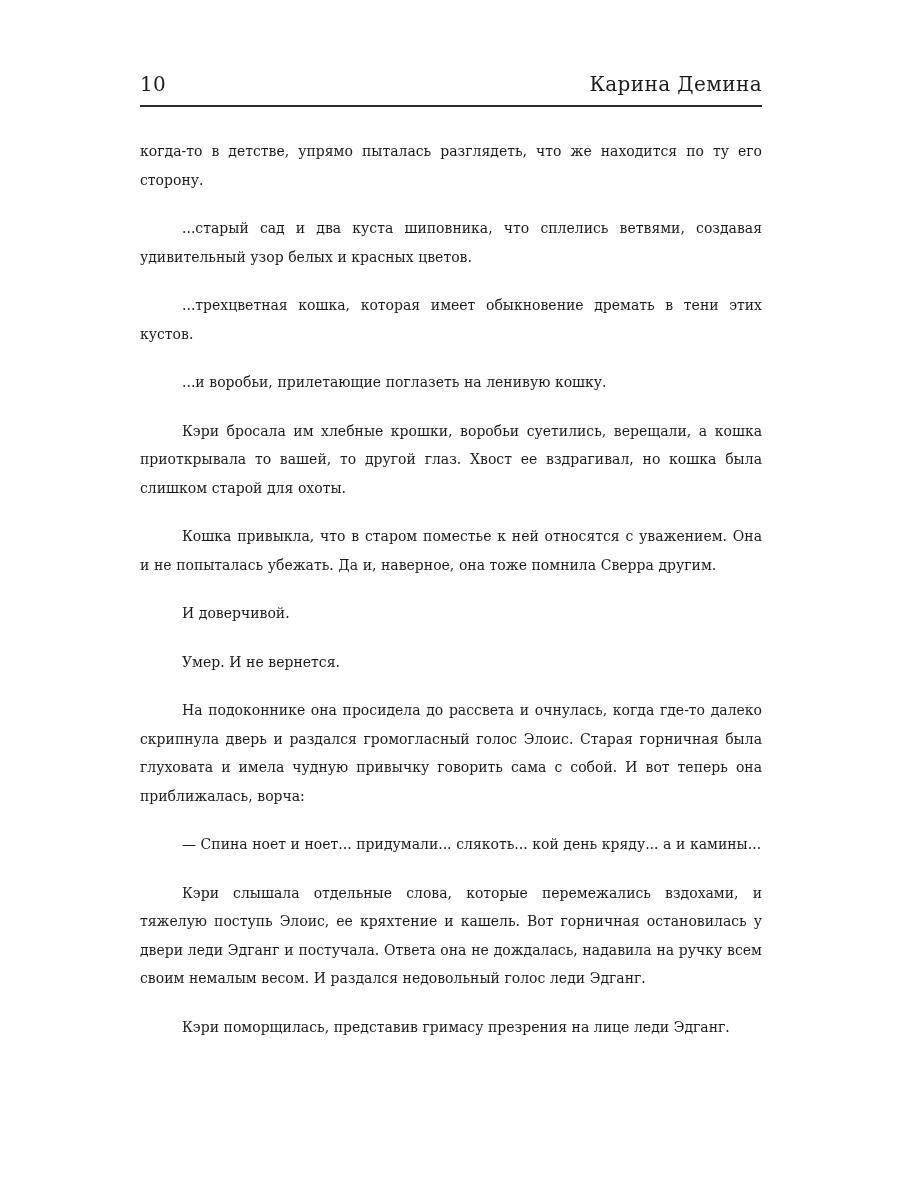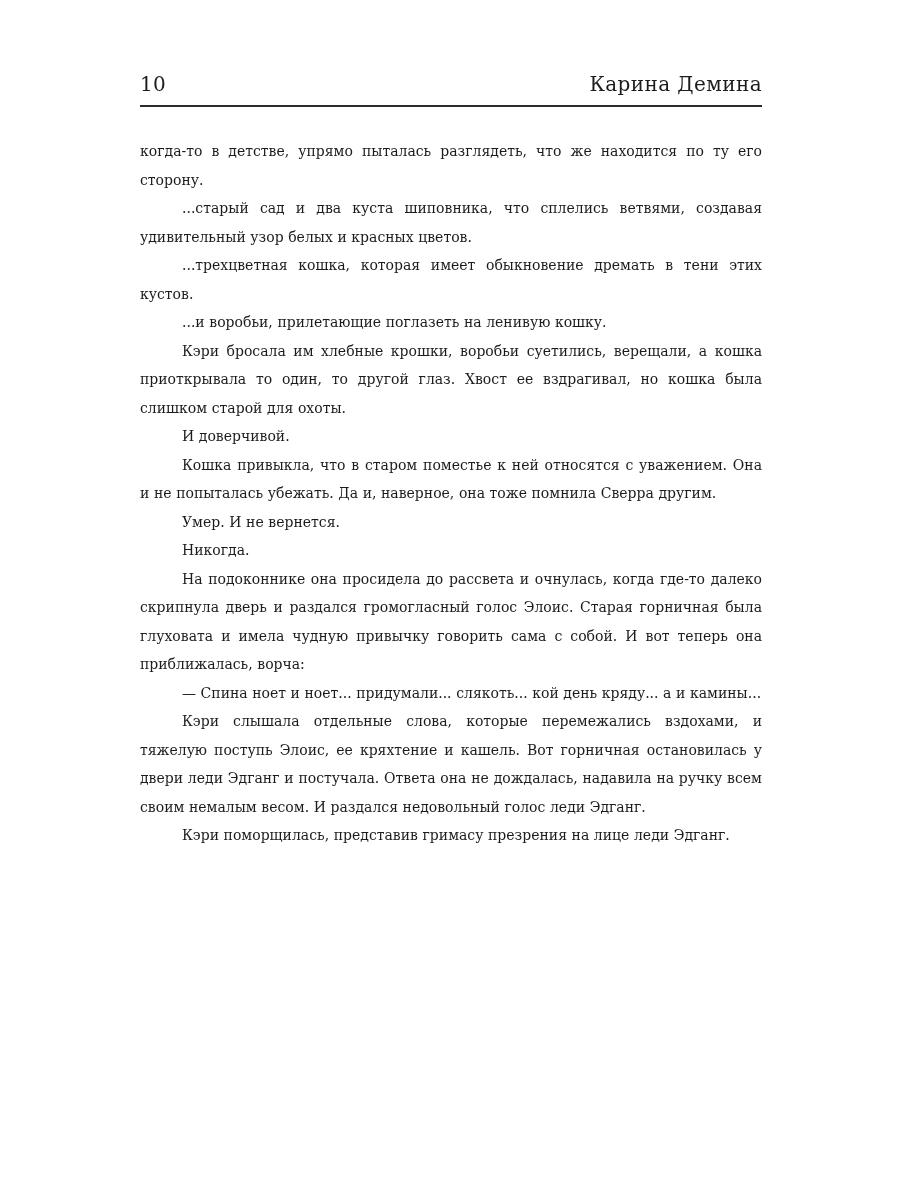--- a/index.html
+++ b/index.html
@@ -48,39 +48,39 @@
     }
     .body-text p.para {
       margin: 0;
       text-align: justify;
       word-spacing: 0.01em;
       hyphens: auto;
       -webkit-hyphens: auto;
     }
     .body-text p.para.indent {
       text-indent: 42px;
+      margin-top: 20px;
     }
   </style>
 </head>
 <body>
 
 <div class="page">
   <header class="page-header">
     <span class="page-number">10</span>
     <span class="author-name">Карина Демина</span>
   </header>
   <hr class="header-rule">
   <main class="body-text">
       <p class="para">когда-то в детстве, упрямо пыталась разглядеть, что же находится по ту его сторону.</p>
       <p class="para indent">...старый сад и два куста шиповника, что сплелись ветвями, создавая удивительный узор белых и красных цветов.</p>
       <p class="para indent">...трехцветная кошка, которая имеет обыкновение дремать в тени этих кустов.</p>
       <p class="para indent">...и воробьи, прилетающие поглазеть на ленивую кошку.</p>
-      <p class="para indent">Кэри бросала им хлебные крошки, воробьи суетились, верещали, а кошка приоткрывала то один, то другой глаз. Хвост ее вздрагивал, но кошка была слишком старой для охоты.</p>
+      <p class="para indent">Кэри бросала им хлебные крошки, воробьи суетились, верещали, а кошка приоткрывала то вашей, то другой глаз. Хвост ее вздрагивал, но кошка была слишком старой для охоты.</p>
+      <p class="para indent">Кошка привыкла, что в старом поместье к ней относятся с уважением. Она и не попыталась убежать. Да и, наверное, она тоже помнила Сверра другим.</p>
       <p class="para indent">И доверчивой.</p>
-      <p class="para indent">Кошка привыкла, что в старом поместье к ней относятся с уважением. Она и не попыталась убежать. Да и, наверное, она тоже помнила Сверра другим.</p>
       <p class="para indent">Умер. И не вернется.</p>
-      <p class="para indent">Никогда.</p>
       <p class="para indent">На подоконнике она просидела до рассвета и очнулась, когда где-то далеко скрипнула дверь и раздался громогласный голос Элоис. Старая горничная была глуховата и имела чудную привычку говорить сама с собой. И вот теперь она приближалась, ворча:</p>
       <p class="para indent">— Спина ноет и ноет... придумали... слякоть... кой день кряду... а и камины...</p>
       <p class="para indent">Кэри слышала отдельные слова, которые перемежались вздохами, и тяжелую поступь Элоис, ее кряхтение и кашель. Вот горничная остановилась у двери леди Эдганг и постучала. Ответа она не дождалась, надавила на ручку всем своим немалым весом. И раздался недовольный голос леди Эдганг.</p>
       <p class="para indent">Кэри поморщилась, представив гримасу презрения на лице леди Эдганг.</p>
     </main>
 </div>
 
 </body></html>

